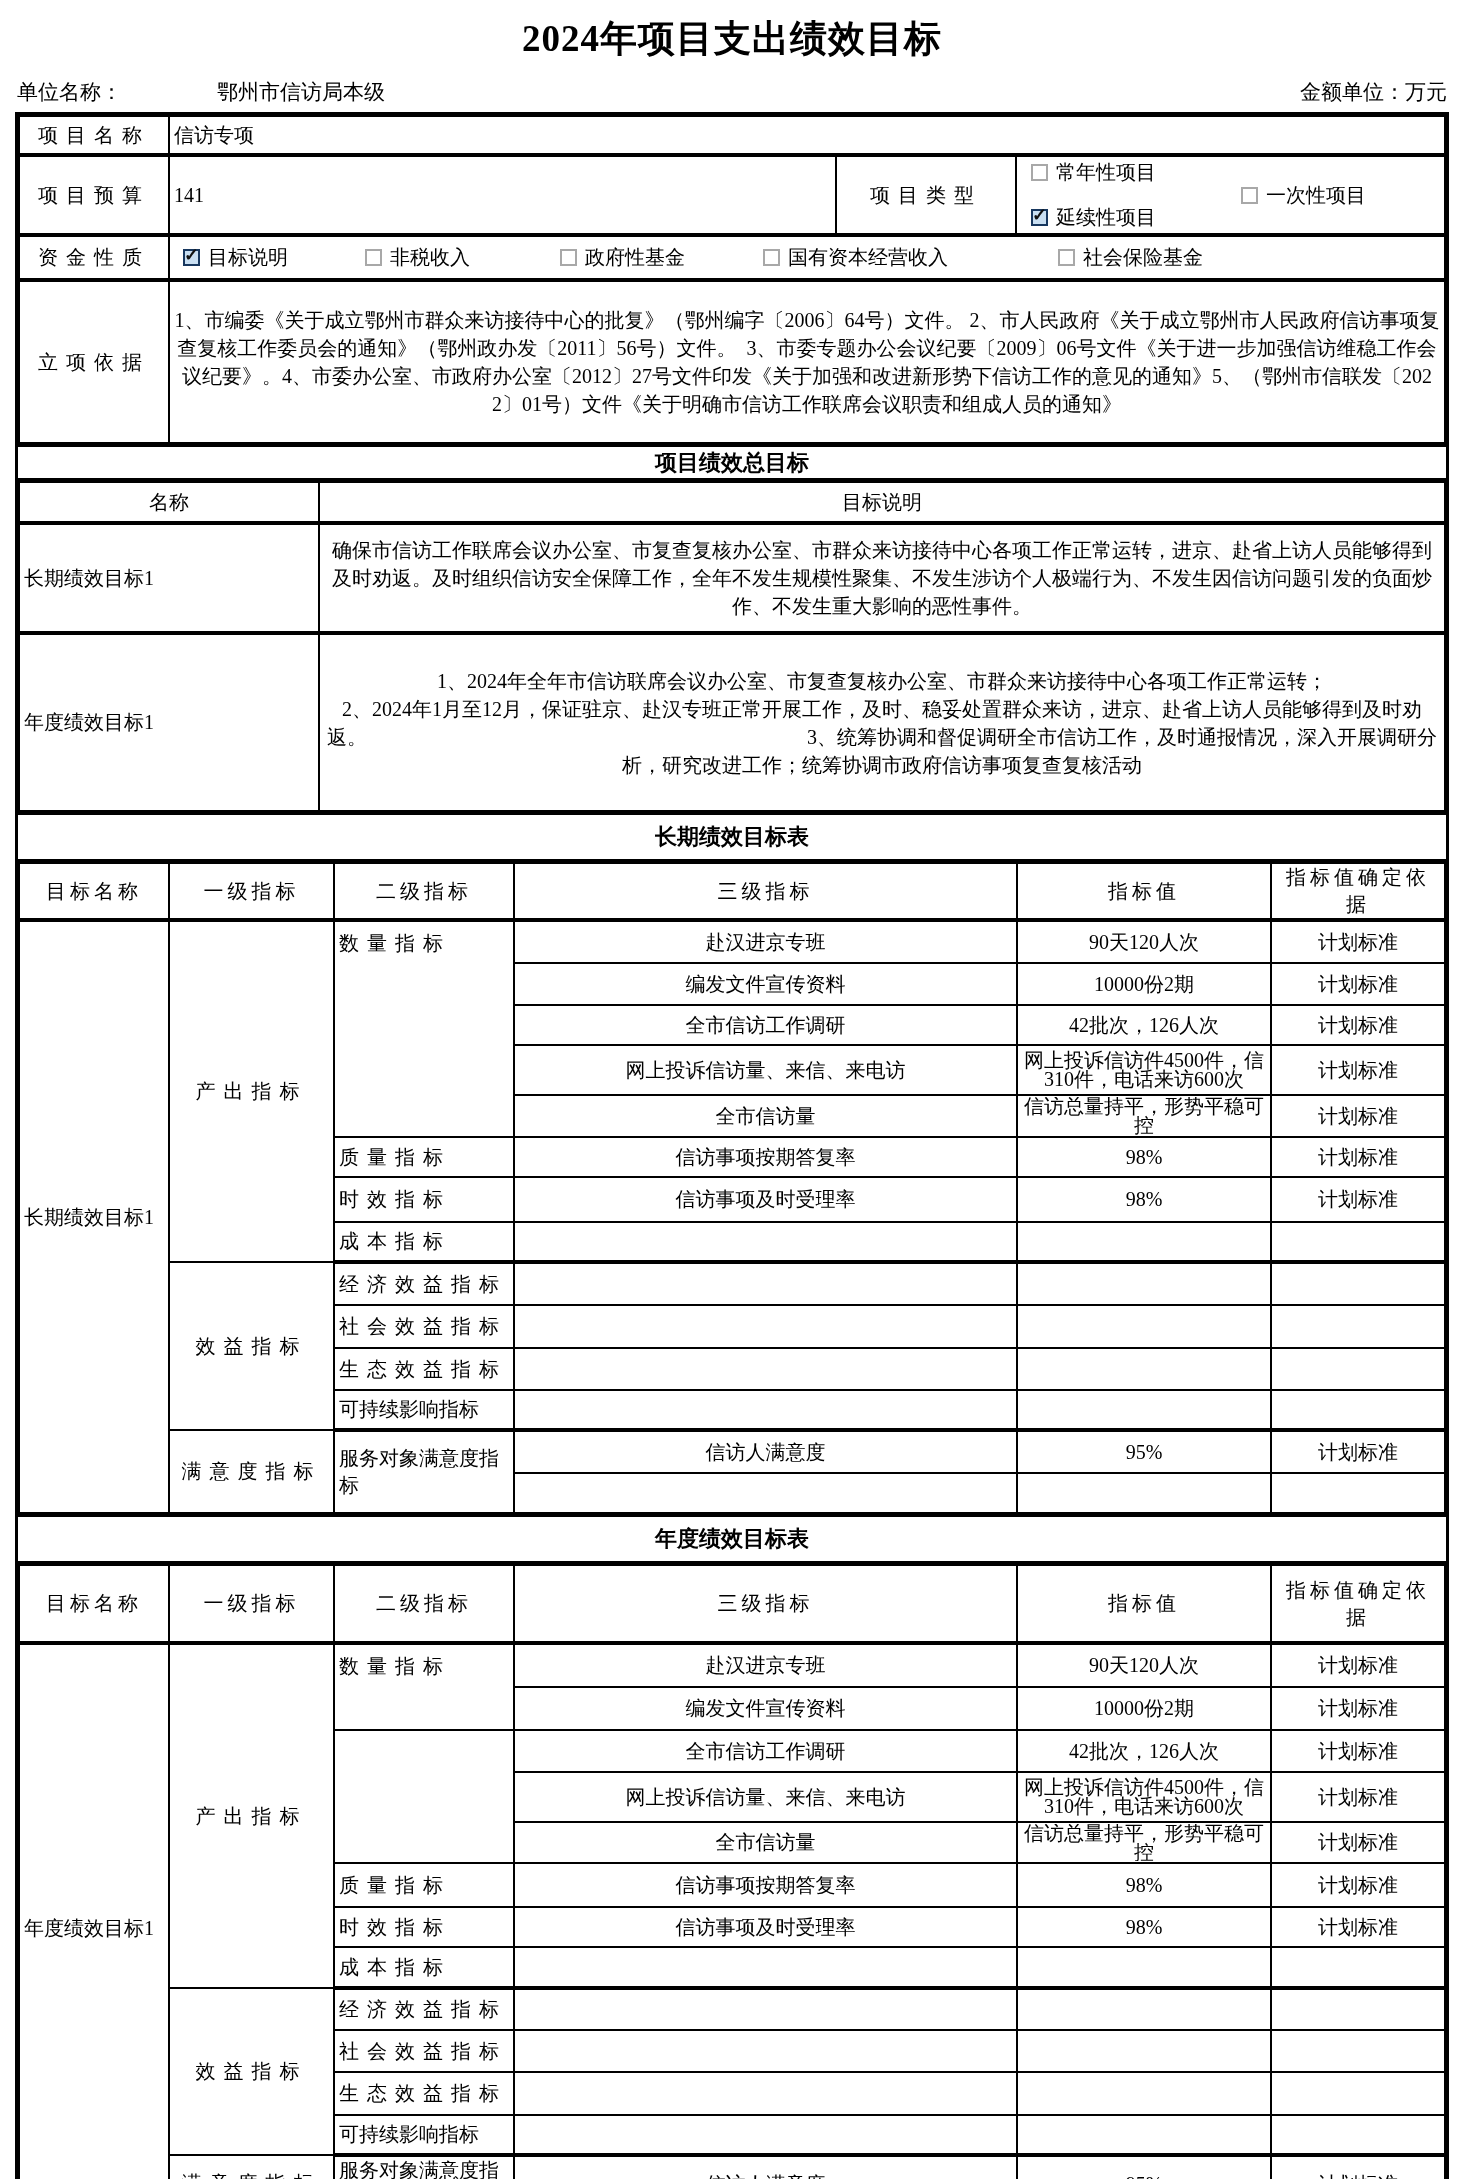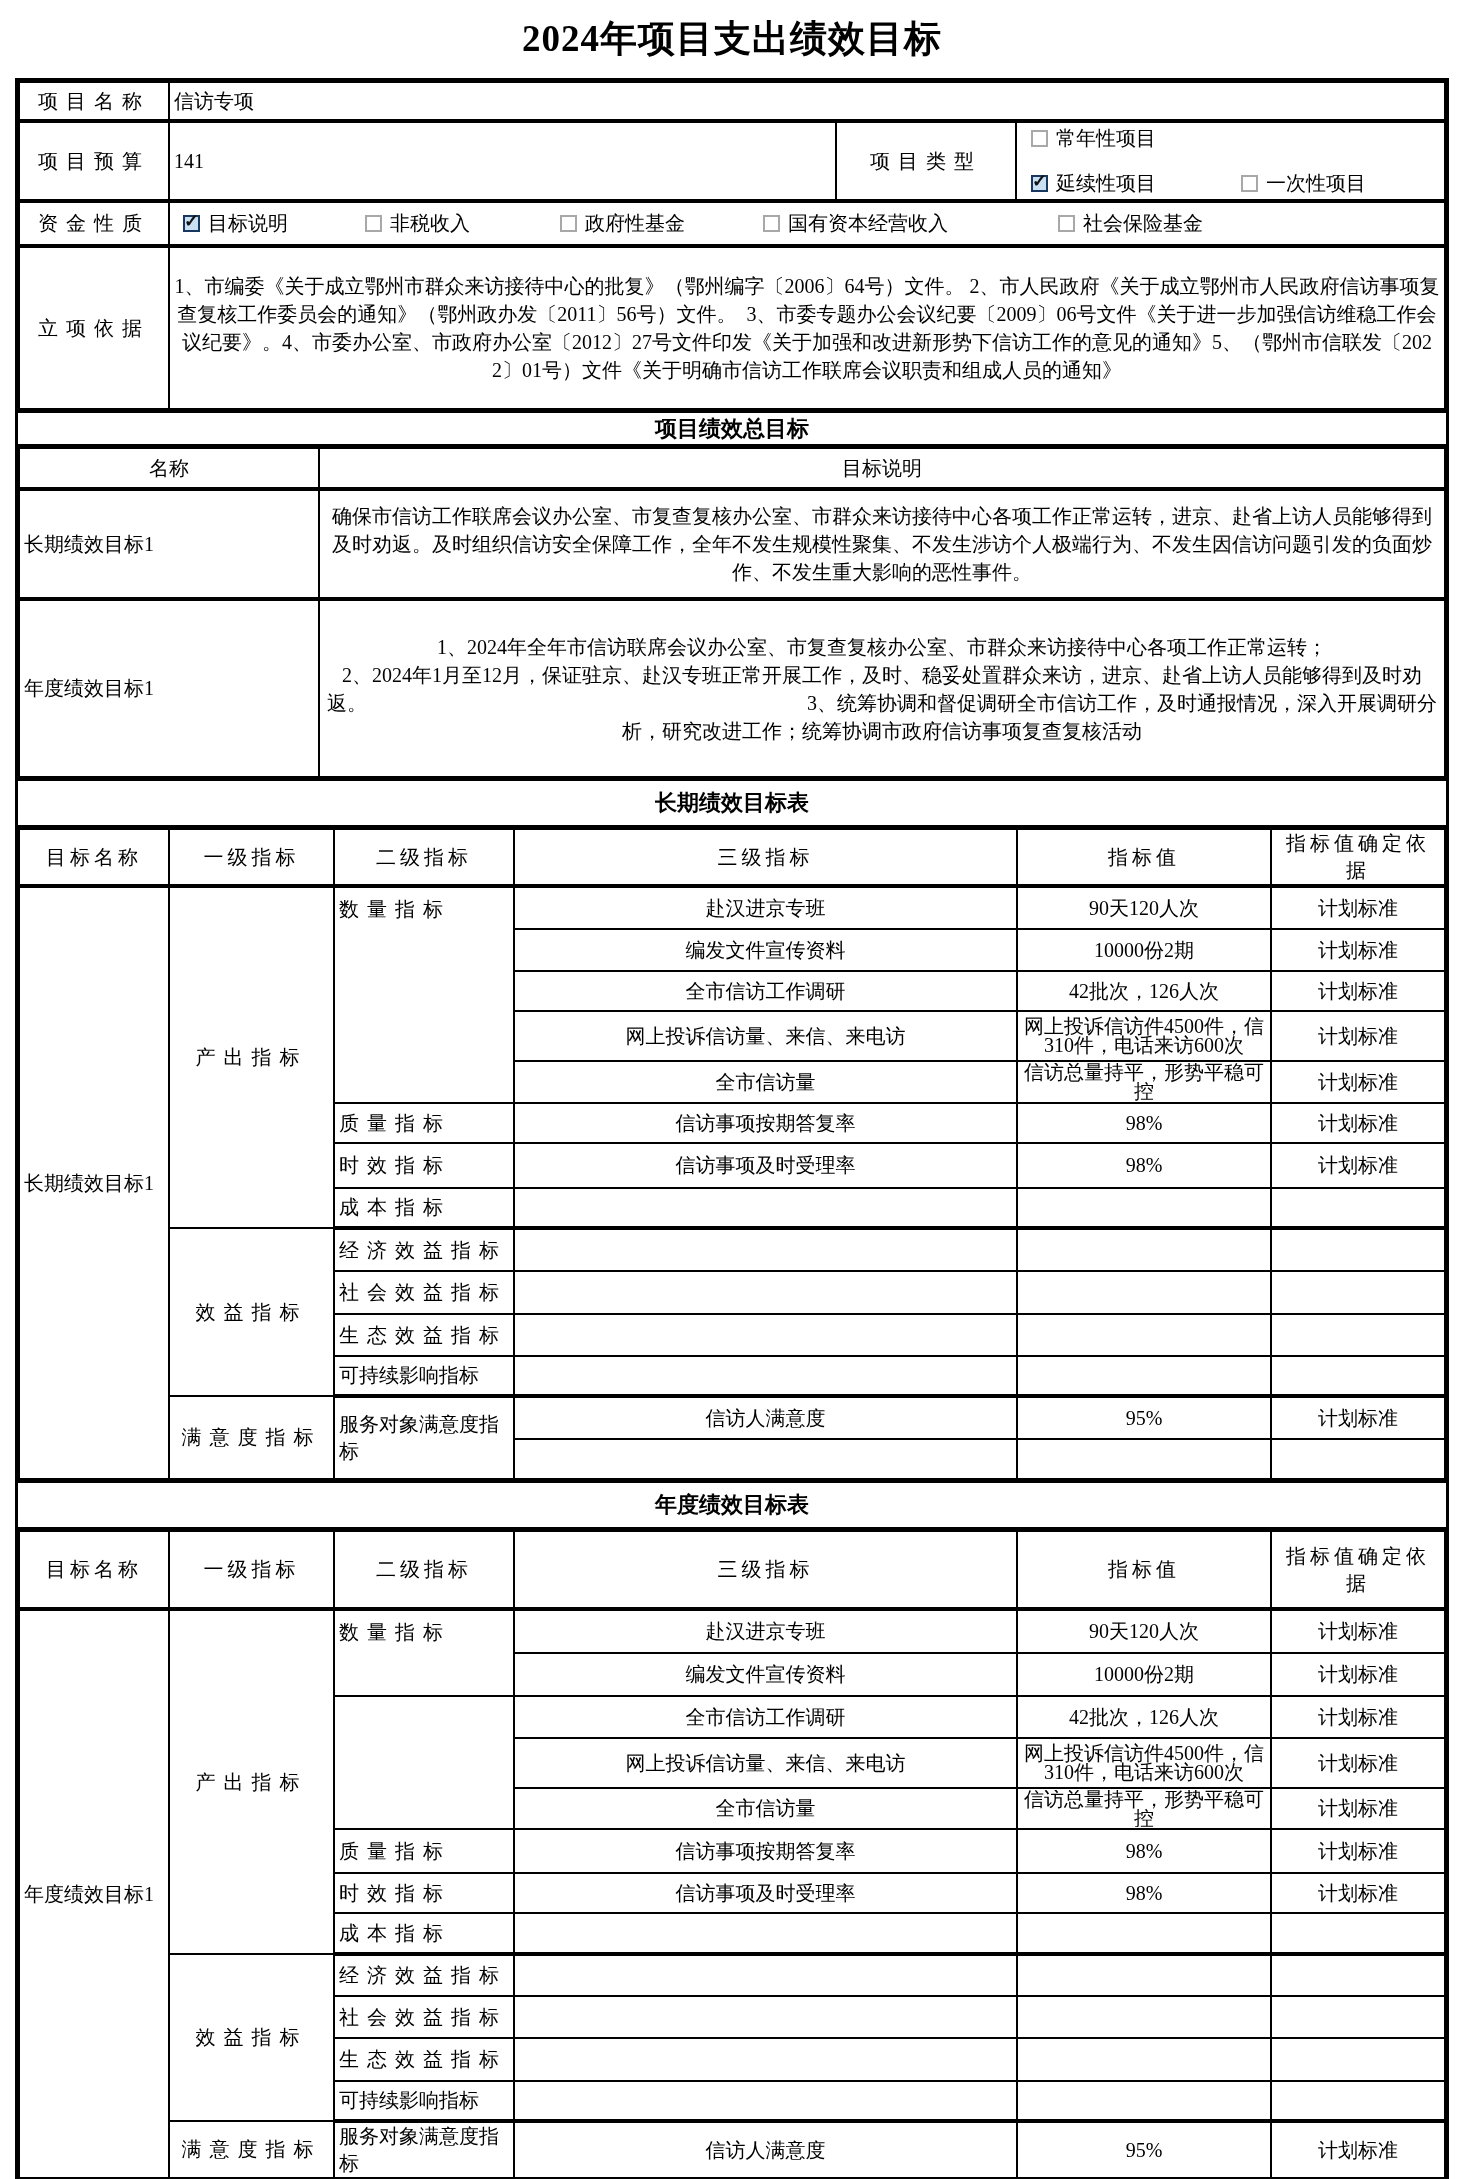--- a/index.html
+++ b/index.html
@@ -23,33 +23,40 @@
   .l2{text-align:left;letter-spacing:8px;padding-left:5px;}
   .l2s{text-align:left;letter-spacing:0;padding-left:4px;font-size:15px;}
   .l2m{text-align:left;letter-spacing:0;padding-left:4px;font-size:17px;}
   .vsmall{font-size:15px;line-height:19px;text-align:center;padding:2px 6px;border-radius:10px;}
   .desc{font-size:19px;line-height:28px;text-align:center;padding:4px 10px;white-space:pre-wrap;word-break:break-all;}
   .cbrow{display:flex;align-items:center;}
   .cb{width:13px;height:13px;border:2px solid #a8a8a8;background:#fff;display:inline-block;position:relative;flex:none;margin-right:8px;}
   .cb.on{border-color:#17375e;background:#c9dff2;}
   .cb.on::after{content:"\2713";position:absolute;left:-1px;top:-7px;font-size:18px;font-weight:bold;color:#111;}
   .type-cell{padding:0;}
-  .type-wrap{display:flex;align-items:flex-end;height:100%;}
+  .type-wrap{display:flex;align-items:center;height:100%;}
   .type-col1{display:flex;flex-direction:column;gap:18px;padding-left:10px;width:210px;}
   .type-col2{display:flex;}
   .fund-wrap{display:flex;align-items:center;}
   .fund-item{display:flex;align-items:center;}
 </style>
 </head>
 <body>
 
 <div class="page">
 
   <div class="doc-title">2024年项目支出绩效目标</div>
 
+  <div class="meta">
+    <div class="left">
+      <span>单位名称：</span>
+      <span class="unit-value">鄂州市信访局本级</span>
+    </div>
+    <span>金额单位：万元</span>
+  </div>
 
   <div class="frame">
 
     <table class="grid">
       <colgroup>
           <col style="width:150px">
           <col style="width:667px">
           <col style="width:180px">
           <col>
         </colgroup>

